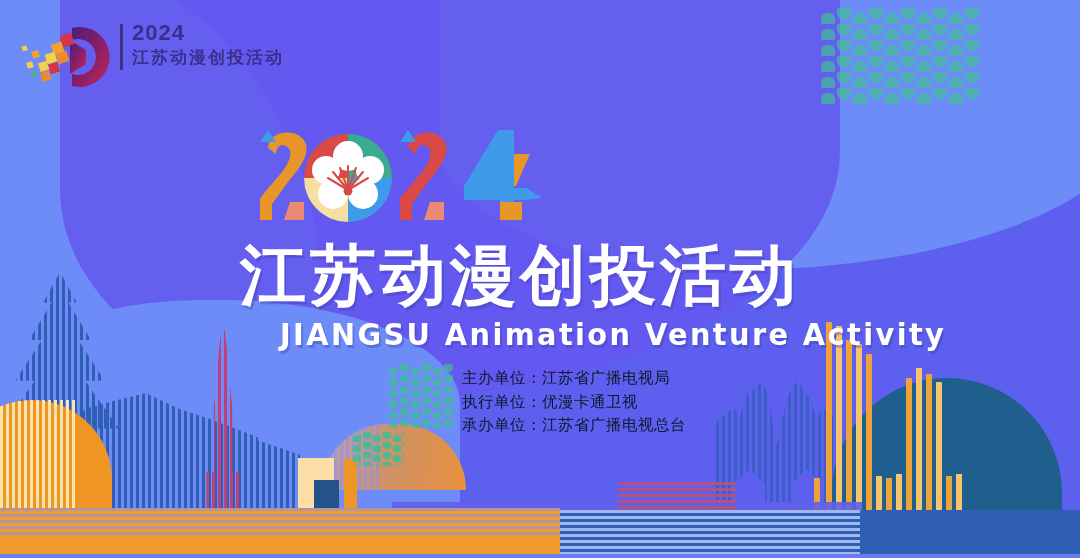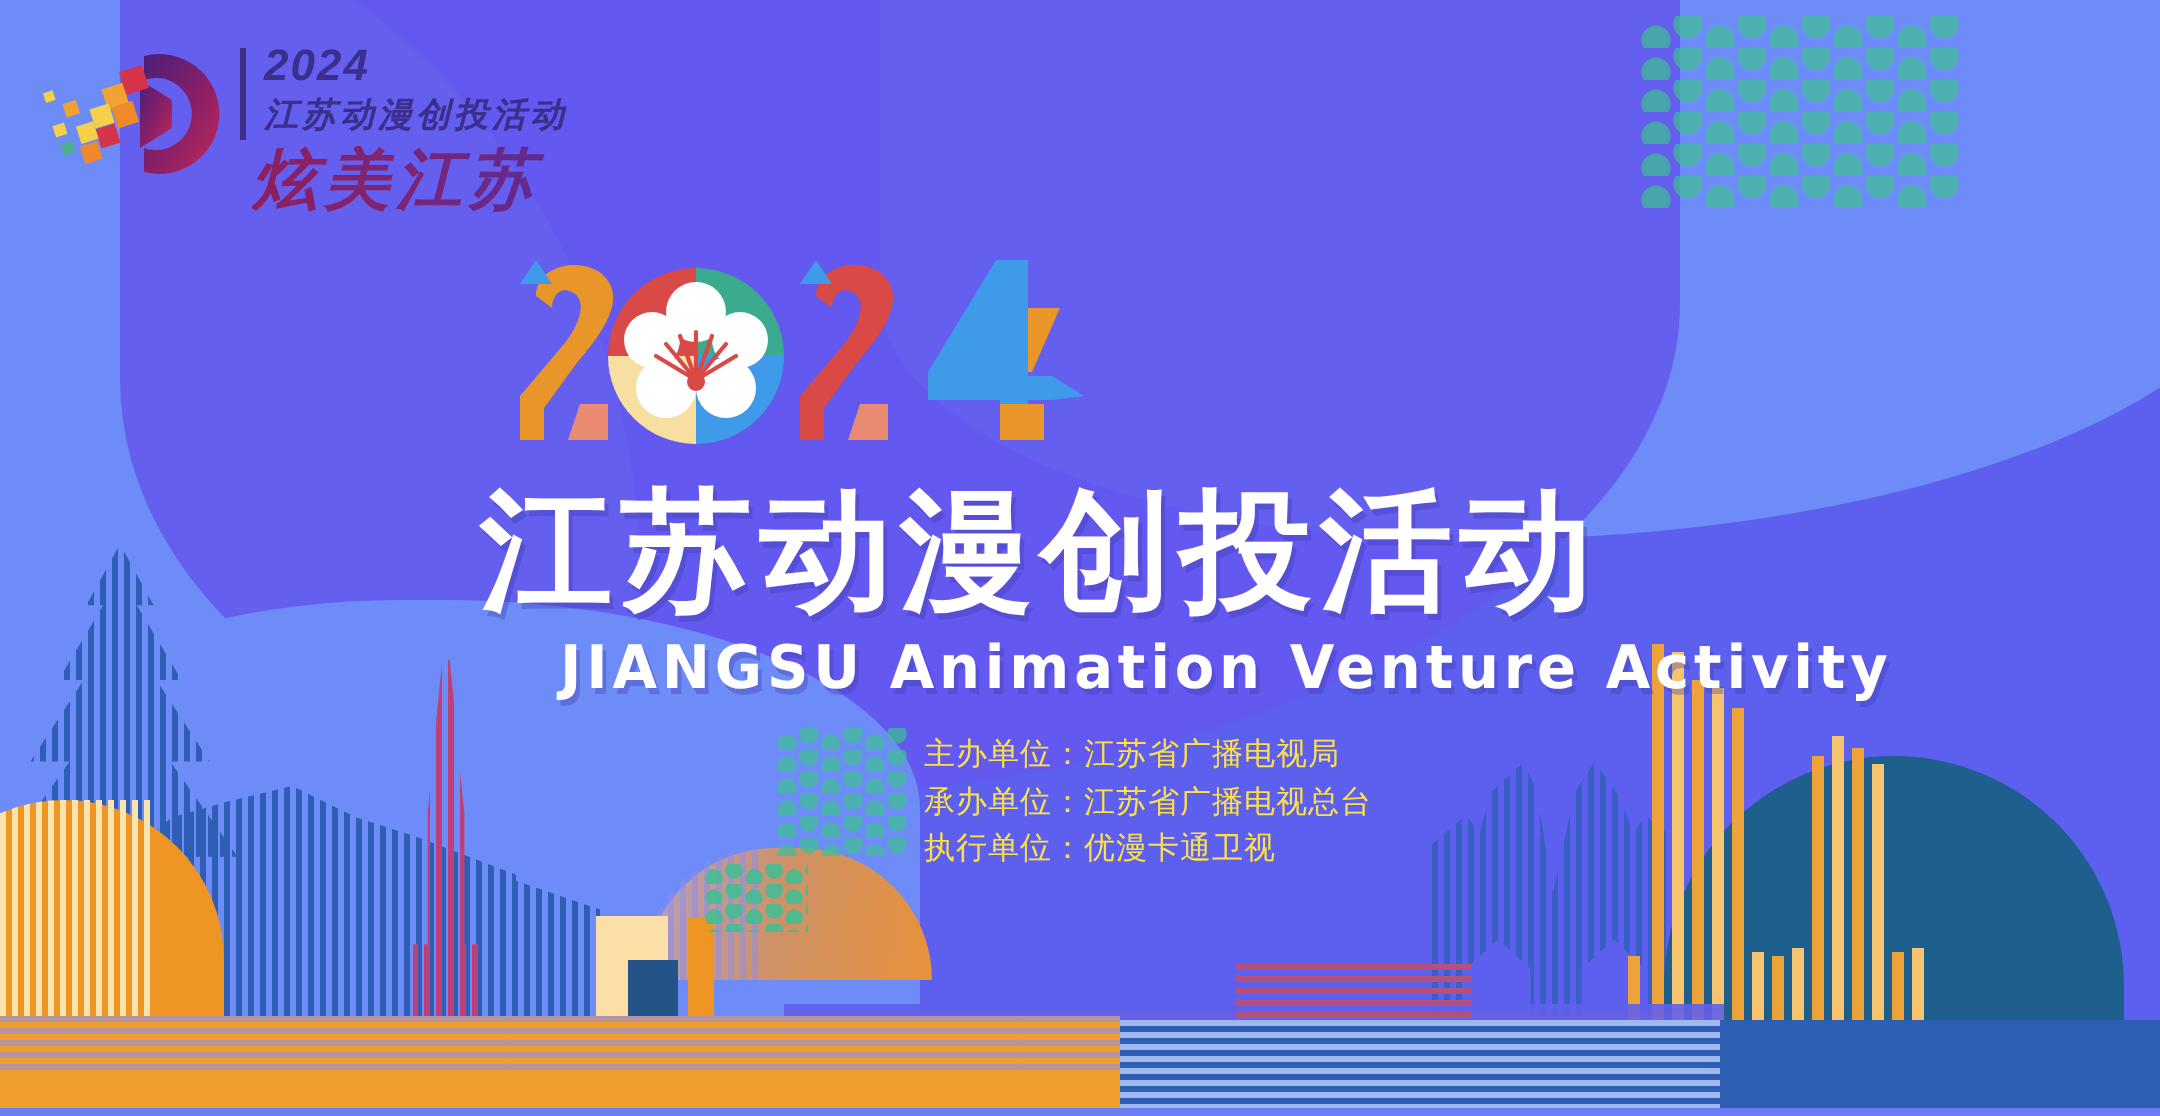--- a/index.html
+++ b/index.html
@@ -218,21 +218,21 @@
            background-size:20px 10px;
            background-image:
              radial-gradient(circle at 5px 7px, #3fbf95 0 4.2px, transparent 4.6px),
              radial-gradient(circle at 15px 3px, #3fbf95 0 4.2px, transparent 4.6px);
            opacity:.85;
   }
 
   
   .logo-block{ position:absolute; left:18px; top:18px; display:flex; align-items:flex-start; }
   .logo-mark{ position:relative; width:96px; height:78px; flex:none; }
-  .logo-text{ margin-left:6px; padding-left:12px; position:relative; padding-top:4px;font-style:italic; }
+  .logo-text{ margin-left:6px; padding-left:12px; position:relative; padding-top:4px; }
   .logo-divider{
     position:absolute; left:0; top:6px; width:3px; height:46px; background:#3f2f86;
   }
   .logo-year{
     font-size:22px; font-weight:bold; color:#3a2f8c; letter-spacing:1px; line-height:1;
   }
   .logo-sub{
     font-size:17px; font-weight:bold; color:#3a2f8c; letter-spacing:2px;
     margin-top:5px; line-height:1;
   }
@@ -262,21 +262,21 @@
     font-size:30px; font-weight:bold; color:#ffffff;
     letter-spacing:2.5px; line-height:34px; white-space:nowrap;
     text-shadow:2px 3px 0 rgba(60,60,170,.35);
     font-family:"DejaVu Sans",sans-serif;
     transform:scaleX(.96); transform-origin:left center;
   }
 
   
   .org-block{
     position:absolute; left:462px; top:366px;
-    font-size:15.5px; color:#fde047; line-height:23.5px;
+    font-size:15.5px; color:#0f172a; line-height:23.5px;
     letter-spacing:.5px;
   }
   .org-line{ white-space:nowrap; }
   .org-line.indent{ padding-left:79px; }
 </style>
 </head>
 <body>
 
 <div id="poster">
 
@@ -361,21 +361,20 @@
         <rect x="14" y="33" width="7" height="7" fill="#f0a232" transform="rotate(-18 17 36)"></rect>
         <rect x="9" y="44" width="6" height="6" fill="#f7d04a" transform="rotate(-18 12 47)"></rect>
         <rect x="13" y="53" width="6" height="6" fill="#4cb08a" transform="rotate(-18 16 56)"></rect>
         <rect x="4" y="28" width="5" height="5" fill="#f7d04a" transform="rotate(-18 6 30)"></rect>
       </svg>
     </div>
     <div class="logo-text">
       <div class="logo-divider"></div>
       <div class="logo-year">2024</div>
       <div class="logo-sub">江苏动漫创投活动</div>
-      <div class="logo-big">炫美江苏</div>
     </div>
   </div>
 
   <div class="year-graphic">
     <svg viewBox="0 0 300 100" width="300" height="100">
       <defs>
         <clipPath id="circClip">
             <circle cx="90" cy="50" r="44"></circle>
           </clipPath>
       </defs>
@@ -418,17 +417,17 @@
       <rect x="242" y="74" width="22" height="18" fill="#e8952a"></rect>
       <polygon points="268,60 284,70 268,72" fill="#3f9bea"></polygon>
     </svg>
   </div>
 
   <div class="main-title">江苏动漫创投活动</div>
   <div class="sub-title">JIANGSU Animation Venture Activity</div>
 
   <div class="org-block">
     <div class="org-line">主办单位：江苏省广播电视局</div>
+    <div class="org-line">执行单位：优漫卡通卫视</div>
     <div class="org-line">承办单位：江苏省广播电视总台</div>
-    <div class="org-line">执行单位：优漫卡通卫视</div>
   </div>
 
 </div>
 
 </body></html>

